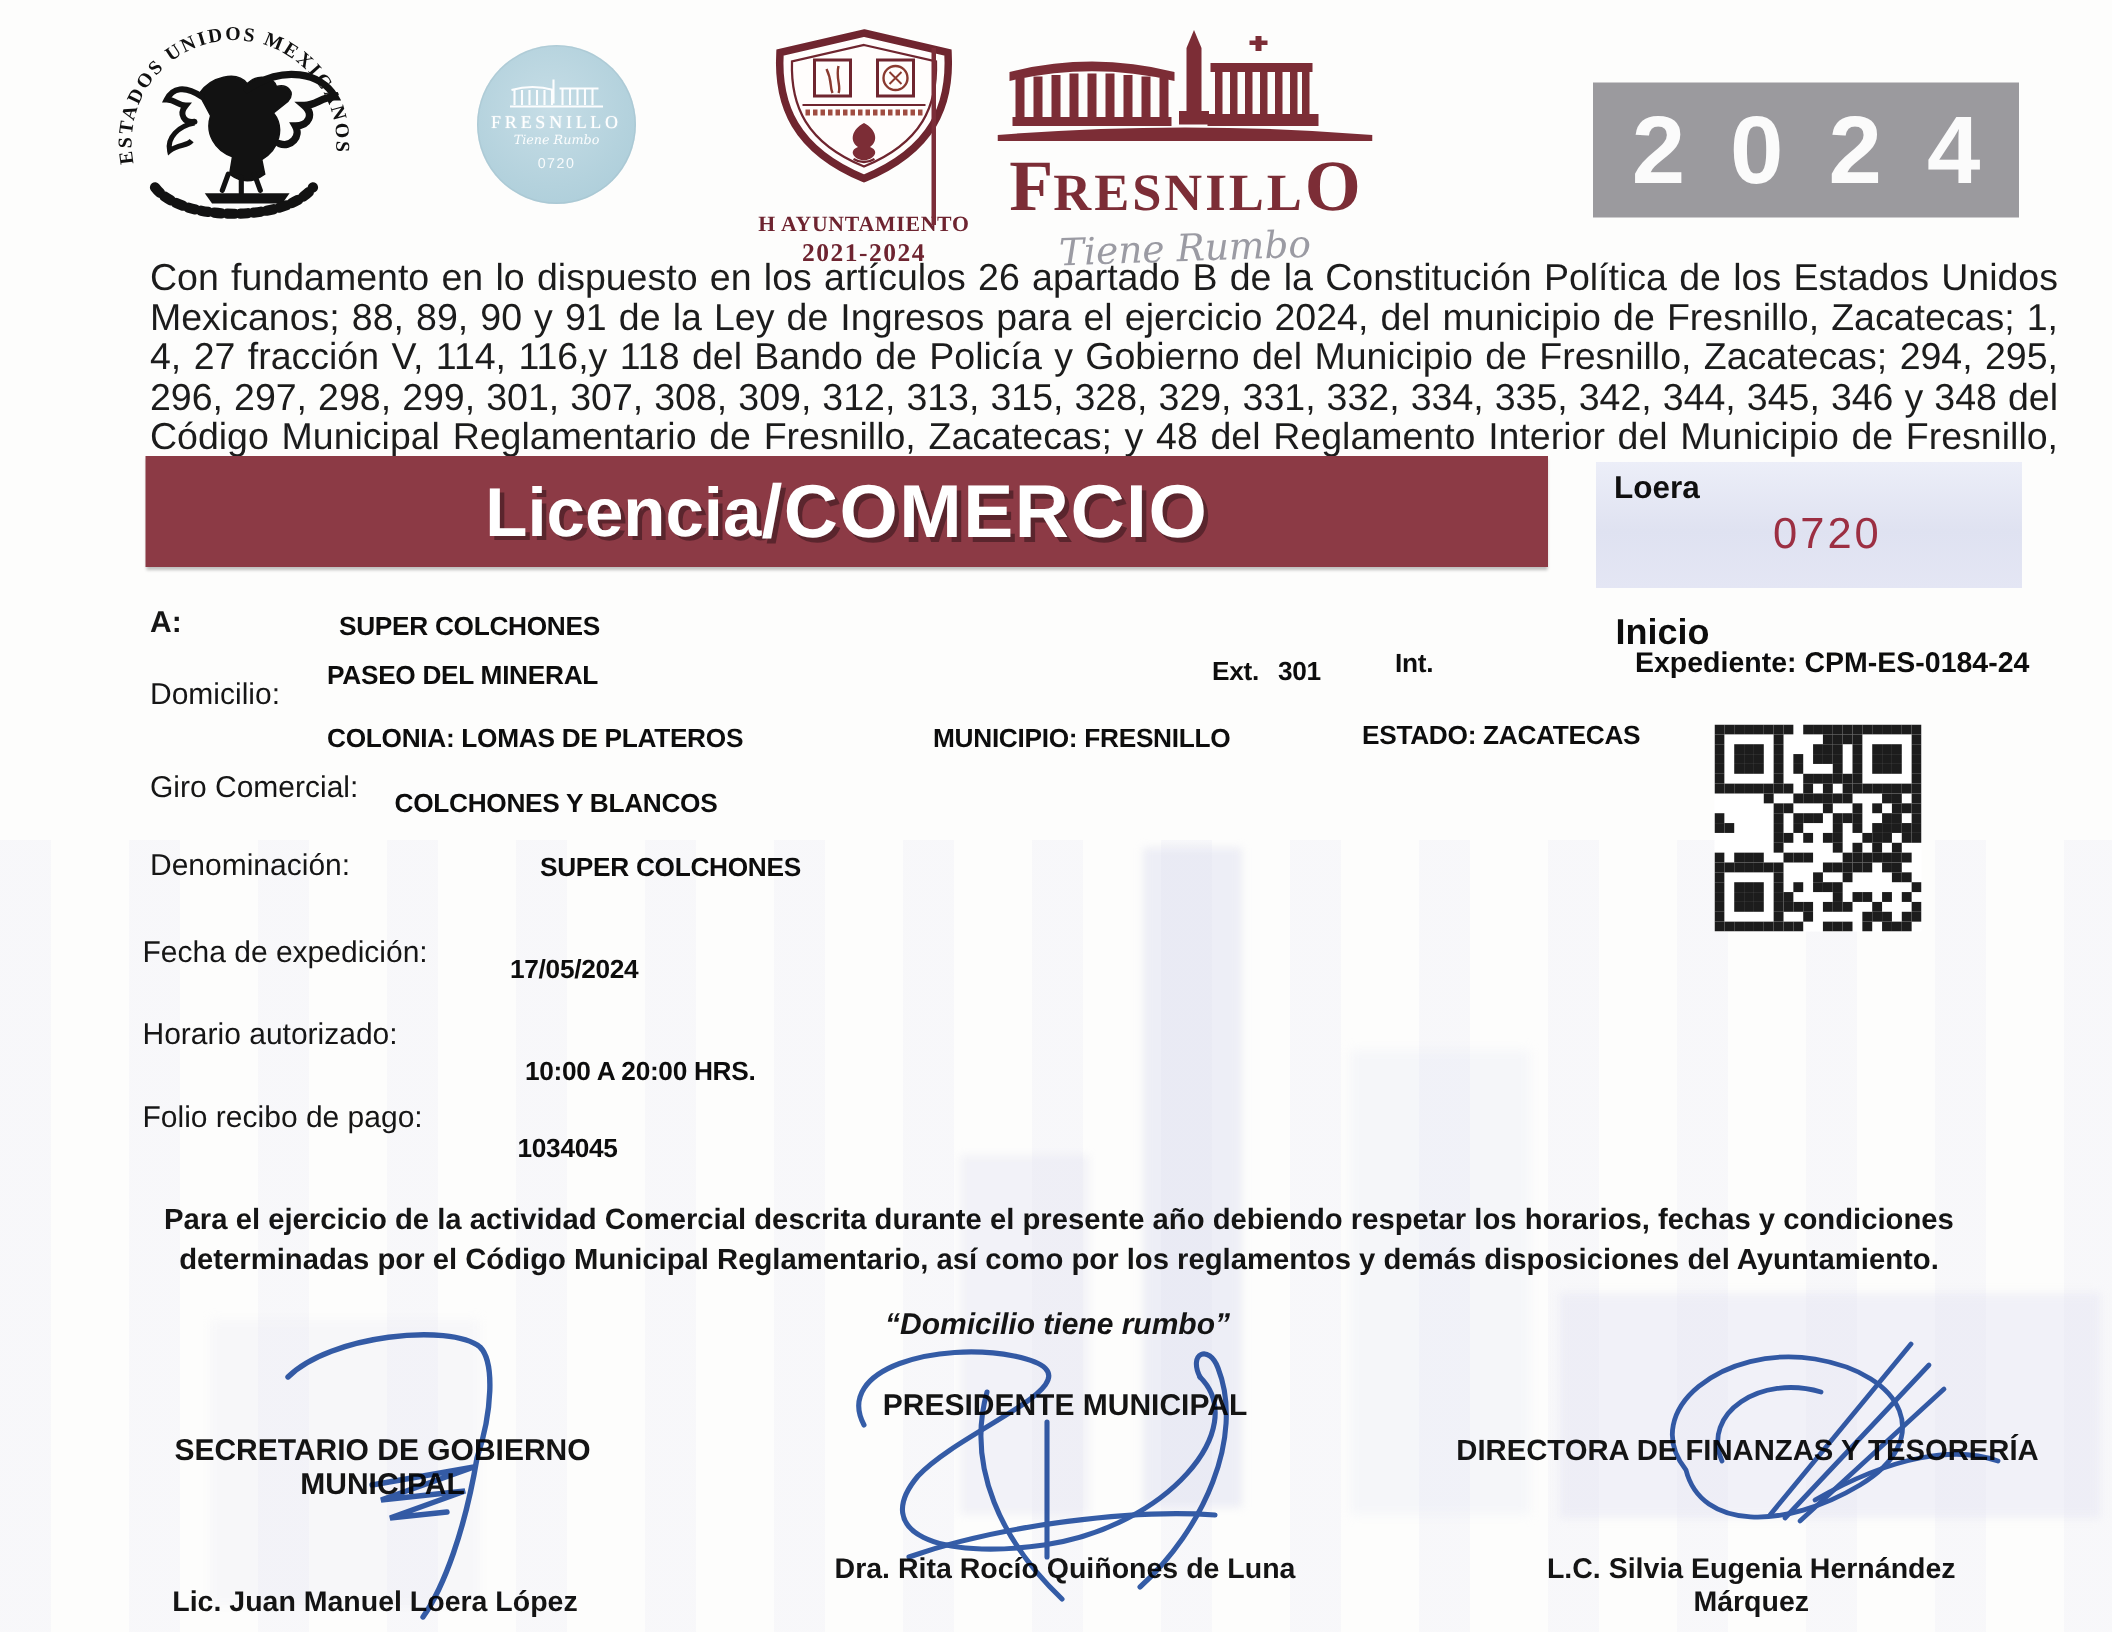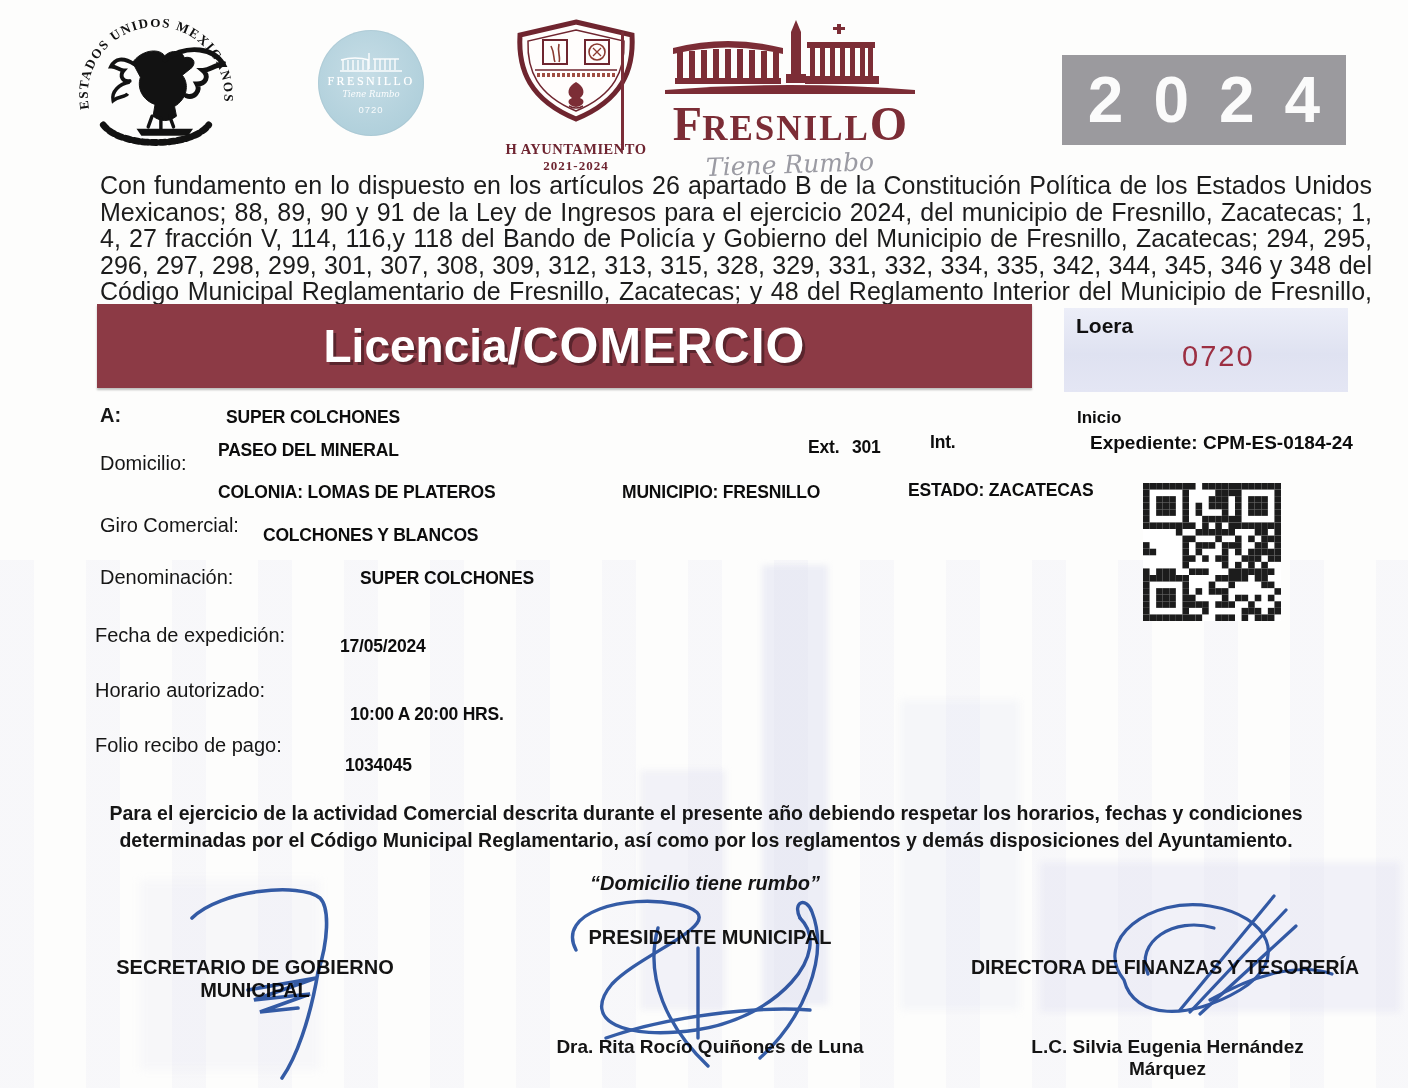--- a/index.html
+++ b/index.html
@@ -13,39 +13,39 @@
         background:radial-gradient(circle at 45% 40%, #c6dde6 0%, #b4d2dd 60%, #a9cbd8 100%);
         display:flex;flex-direction:column;align-items:center;justify-content:center;color:#ffffff;
         box-shadow:0 0 0 1px rgba(160,190,200,.35) inset;}
   .seal .seal-monument{margin-bottom:1px;}
   .seal .seal-name{font-family:"Liberation Serif",serif;font-size:12px;letter-spacing:2.5px;
         text-shadow:0 0 1px rgba(255,255,255,.7);}
   .seal .seal-tag{font-family:"DejaVu Serif",serif;font-style:italic;font-size:8.5px;opacity:.95;}
   .seal .seal-num{font-size:9.5px;margin-top:5px;letter-spacing:1px;opacity:.9;}
   .shield-wrap{left:498px;top:18px;width:156px;text-align:center;color:#6e2430;}
   .shield-cap1{font-family:"Liberation Serif",serif;font-weight:bold;font-size:14.5px;letter-spacing:.5px;margin-top:15px;}
-  .shield-cap2{font-family:"Liberation Serif",serif;font-weight:bold;font-size:13px;letter-spacing:1px;}
+  .shield-cap2{font-family:"Liberation Serif",serif;font-weight:bold;font-size:17px;letter-spacing:1px;}
   .hdr-divider{left:621px;top:32px;width:3px;height:118px;background:#7c2d38;}
   .logo-wrap{left:640px;top:18px;width:300px;text-align:center;}
   .logo-name{font-family:"Liberation Serif",serif;color:#7c2d36;line-height:1;margin-top:2px;
              display:flex;align-items:baseline;justify-content:center;}
   .logo-name .cap{font-size:48px;font-weight:bold;}
   .logo-name .mid{font-size:35px;font-weight:bold;letter-spacing:2px;}
   .logo-tag{font-family:"DejaVu Serif",serif;font-style:italic;color:#9b9ba3;font-size:25px;
             transform:rotate(-2deg);margin-top:2px;}
   .year-box{left:1062px;top:55px;width:284px;height:90px;background:#9b9a9e;
             display:flex;align-items:center;justify-content:center;}
   .year-box span{color:#fbfbfb;font-size:64px;font-weight:bold;letter-spacing:30px;margin-right:-30px;}
 
   
   .legal{left:100px;top:172px;width:1272px;font-size:25px;line-height:26.5px;
          text-align:justify;color:#1c1c1c;font-weight:400;}
 
   
-  .banner{left:97px;top:304px;width:935px;height:84px;background:#8c3a45;
+  .banner{left:97px;top:304px;width:935px;height:74px;background:#8c3a45;
           display:flex;align-items:center;justify-content:center;
           box-shadow:0 2px 2px rgba(0,0,0,.25);}
   .banner .t1{color:#fff;font-size:46px;font-weight:700;text-shadow:3px 3px 0 rgba(50,20,25,.55);}
   .banner .t2{color:#fff;font-size:50px;font-weight:800;letter-spacing:1px;
               text-shadow:3px 3px 0 rgba(50,20,25,.55);}
   .folio-box{left:1064px;top:308px;width:284px;height:84px;
              background:linear-gradient(180deg,#eceef8 0%,#dfe2f1 55%,#e4e6f4 100%);}
   .folio-label{position:absolute;left:12px;top:6px;font-size:21px;font-weight:bold;color:#101010;}
   .folio-value{position:absolute;left:118px;top:32px;font-size:29px;color:#9c2f42;letter-spacing:2px;}
 
@@ -193,21 +193,21 @@
     <span class="t2">/COMERCIO</span>
   </div>
   <div class="abs folio-box">
     <div class="folio-label">Loera</div>
     <div class="folio-value">0720</div>
   </div>
 
   <div class="abs lbl" style="left:100px;top:404px;font-weight:600;">A:</div>
   <div class="abs val" style="left:226px;top:407px;">SUPER COLCHONES</div>
 
-  <div class="abs valb" style="left:1077px;top:408px;font-size:17px;text-align:right;">Inicio</div>
+  <div class="abs valb" style="left:1077px;top:408px;font-size:24px;text-align:right;">Inicio</div>
   <div class="abs valb" style="left:1090px;top:432px;">Expediente: CPM-ES-0184-24</div>
 
   <div class="abs val" style="left:218px;top:440px;">PASEO DEL MINERAL</div>
   <div class="abs val" style="left:808px;top:437px;">Ext.</div>
   <div class="abs val" style="left:852px;top:437px;">301</div>
   <div class="abs val" style="left:930px;top:432px;">Int.</div>
 
   <div class="abs lbl" style="left:100px;top:452px;">Domicilio:</div>
 
   <div class="abs val" style="left:218px;top:482px;">COLONIA: LOMAS DE PLATEROS</div>
@@ -472,20 +472,21 @@
   <div class="abs lbl" style="left:95px;top:734px;">Folio recibo de pago:</div>
   <div class="abs val" style="left:345px;top:755px;">1034045</div>
 
   <div class="abs footer-par">Para el ejercicio de la actividad Comercial descrita durante el presente año debiendo respetar los horarios, fechas y condiciones determinadas por el Código Municipal Reglamentario, así como por los reglamentos y demás disposiciones del Ayuntamiento.</div>
 
   <div class="abs sig-quote" style="left:555px;top:872px;width:300px;">“Domicilio tiene rumbo”</div>
   <div class="abs sig-title" style="left:520px;top:926px;width:380px;">PRESIDENTE MUNICIPAL</div>
   <div class="abs sig-name" style="left:525px;top:1036px;width:370px;">Dra. Rita Rocío Quiñones de Luna</div>
 
   <div class="abs sig-title" style="left:60px;top:956px;width:390px;">SECRETARIO DE GOBIERNO MUNICIPAL</div>
+  <div class="abs sig-name" style="left:95px;top:1058px;width:310px;">Lic. Juan Manuel Loera  López</div>
 
   <div class="abs sig-title" style="left:965px;top:956px;width:400px;font-size:19.5px;">DIRECTORA DE FINANZAS Y TESORERÍA</div>
   <div class="abs sig-name" style="left:995px;top:1036px;width:345px;font-weight:600;">L.C. Silvia Eugenia Hernández Márquez</div>
 
   <svg class="abs sig-svg" style="left:178px;top:870px;" width="180" height="215" viewBox="0 0 180 215">
     <g fill="none" stroke="#2a55a5" stroke-width="3.6" stroke-linecap="round">
       <path d="M14,48 C42,20 122,12 142,28 C152,38 150,72 140,102 C132,150 118,188 104,208"></path>
       <path d="M70,120 L138,108 L76,130 L132,124 L82,142 L120,138"></path>
     </g>
   </svg>

